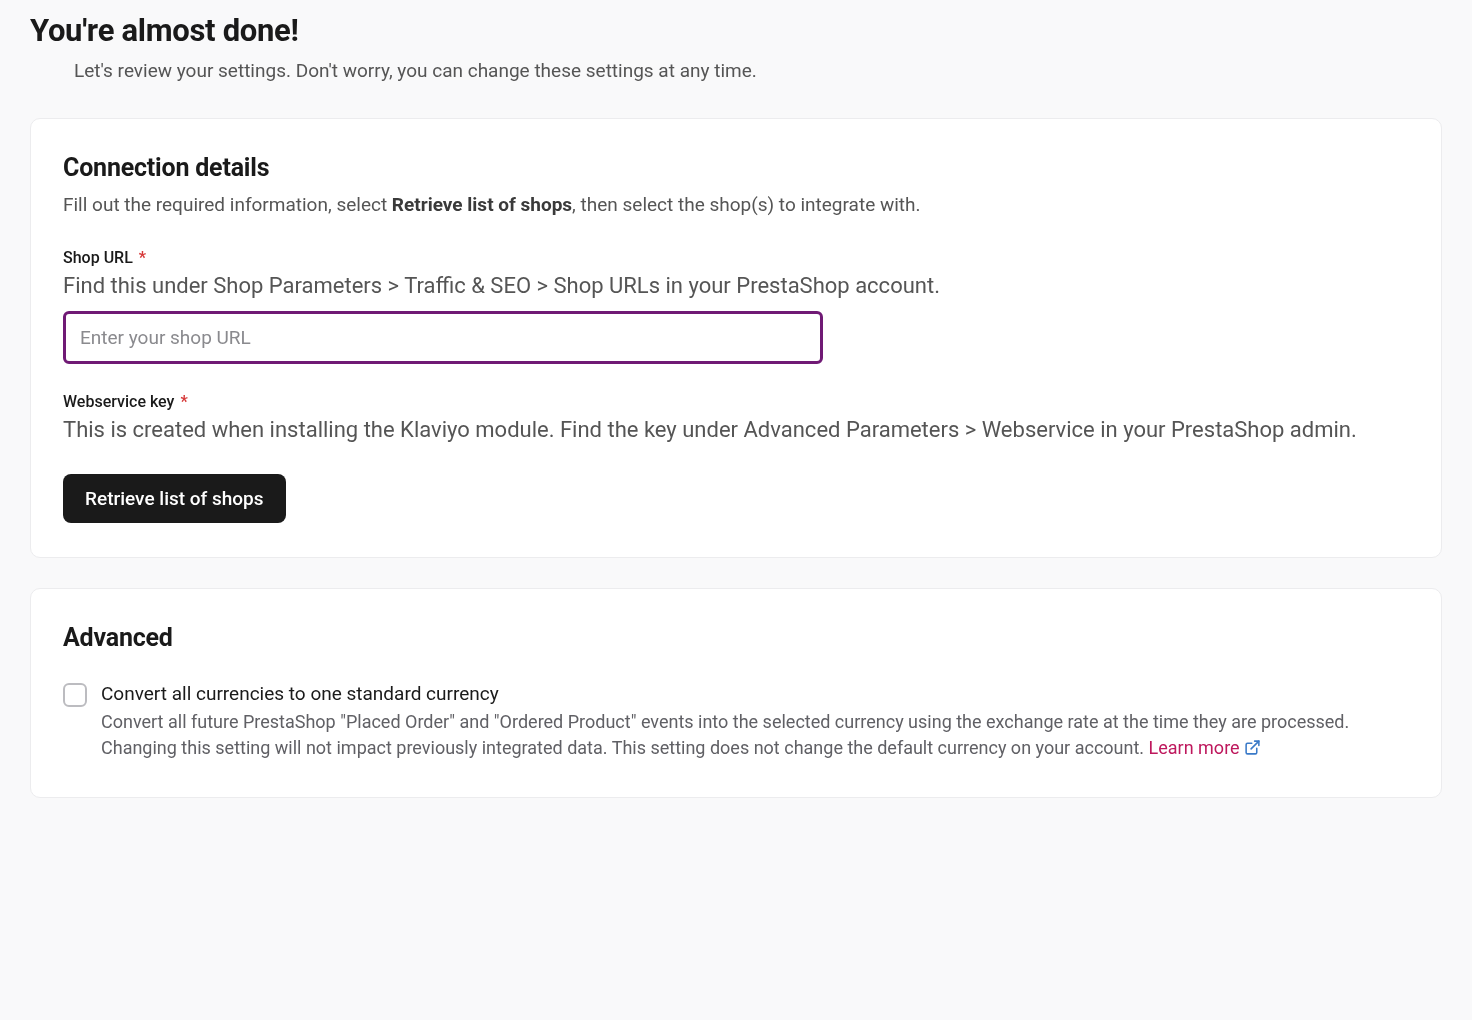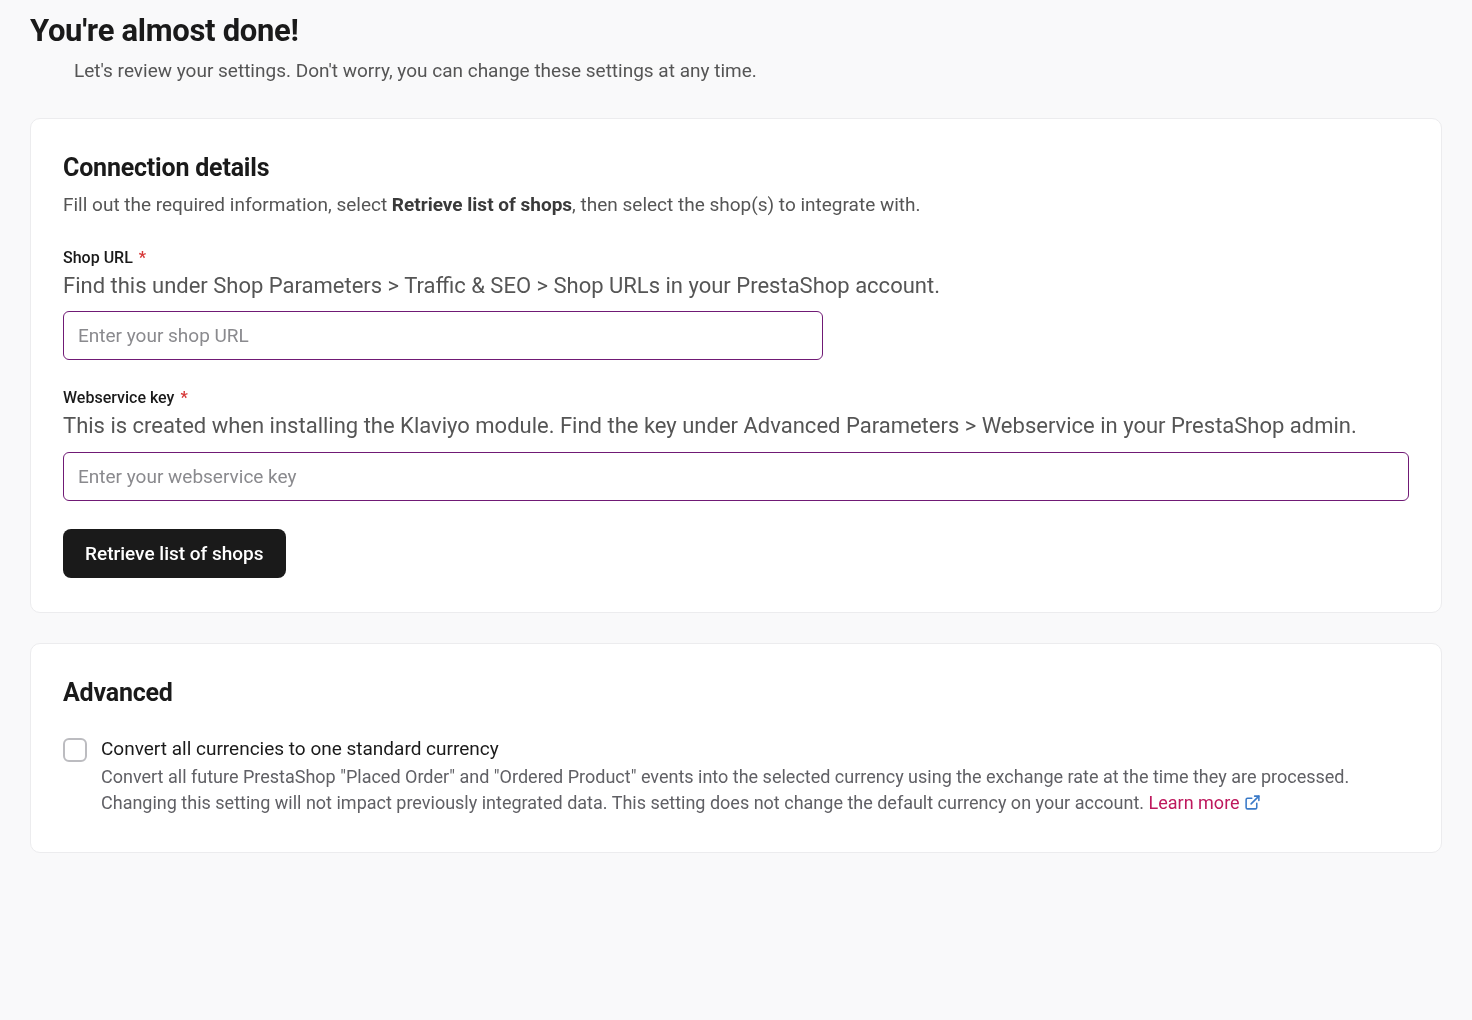--- a/index.html
+++ b/index.html
@@ -68,21 +68,21 @@
       font-size: 22px;
       color: #555;
       margin-top: 4px;
       margin-bottom: 10px;
       line-height: 1.4;
     }
     .text-input {
       width: 100%;
       font-size: 19px;
       padding: 12px 14px;
-      border: 1px solid #701a75;
+      border: 3px solid #701a75;
       border-radius: 6px;
       outline: none;
       color: #1a1a1a;
       background: #fff;
       font-family: inherit;
     }
     .text-input::placeholder {
       color: #8a8a8e;
     }
     .text-input.narrow {
@@ -162,21 +162,20 @@
     <p class="field-helper">Find this under Shop Parameters &gt; Traffic &amp; SEO &gt; Shop URLs in your PrestaShop account.</p>
     <input type="text" class="text-input narrow" placeholder="Enter your shop URL" style="">
   </div>
 
   <div class="field-group">
     <div>
       <span class="field-label">Webservice key</span>
       <span class="required">*</span>
     </div>
     <p class="field-helper">This is created when installing the Klaviyo module. Find the key under Advanced Parameters &gt; Webservice in your PrestaShop admin.</p>
-    <input type="text" class="text-input" placeholder="Enter your webservice key" style="">
   </div>
 
   <button class="btn-primary">Retrieve list of shops</button>
 </div>
 
 <div class="card">
   <h2 class="section-title">Advanced</h2>
 
   <div class="checkbox-row" style="margin-top:30px;">
     <div class="checkbox"></div>

